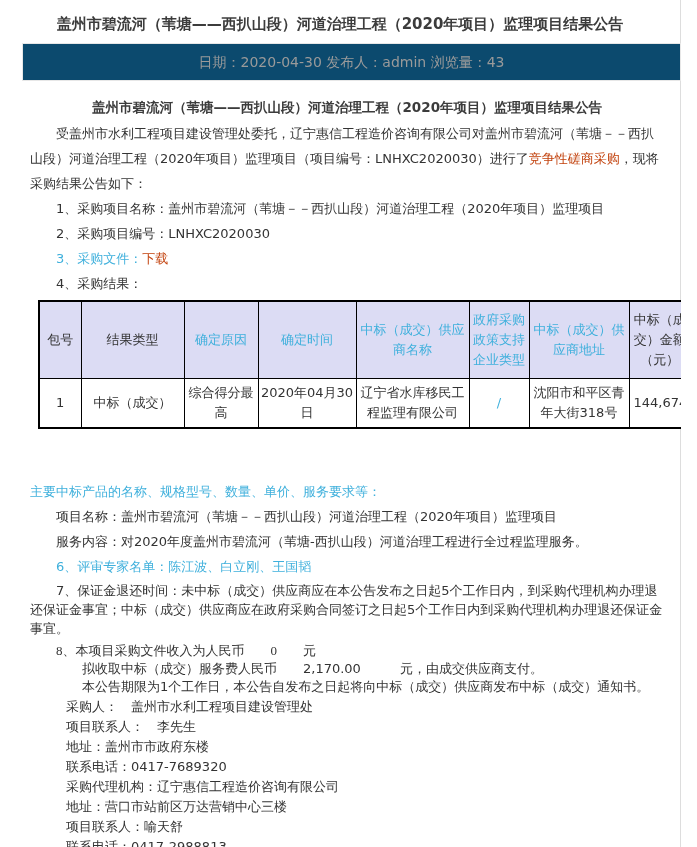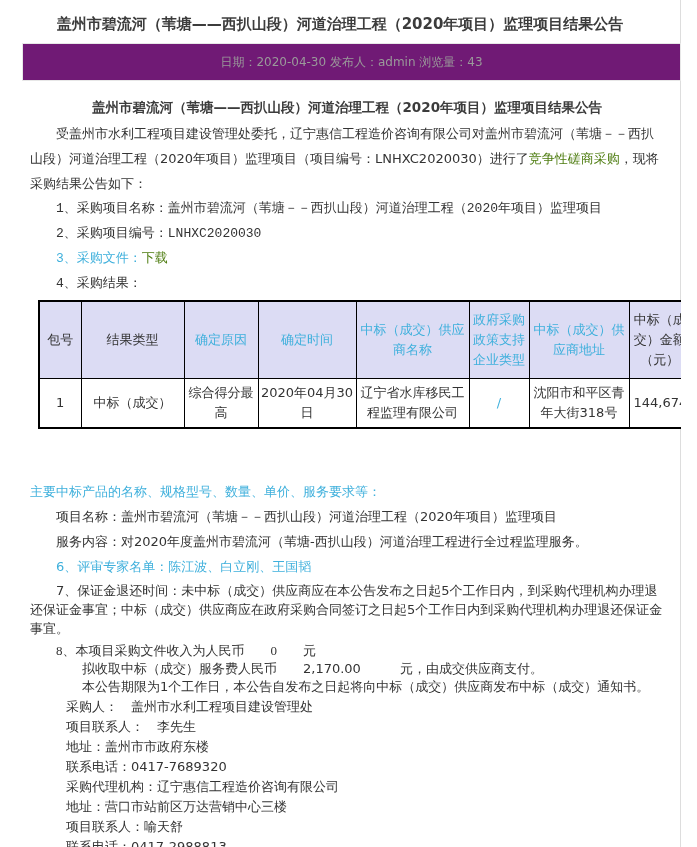--- a/index.html
+++ b/index.html
@@ -11,34 +11,34 @@
   .page { width:681px; height:847px; border-right:1px solid #dddddd; box-sizing:border-box; }
 
   
   .page-title {
     margin:0; padding:13px 24px 8px 24px;
     font-size:15px; font-weight:bold; text-align:center; color:#3c3c3c;
     line-height:22px;
   }
   .meta-bar {
     margin-left:22px; width:659px; height:38px; box-sizing:border-box;
-    background:#701a75; border:1px solid #e7e7e7;
-    text-align:center; line-height:36px; font-size:12px; color:#9a9a9a;
+    background:#0c4a6e; border:1px solid #e7e7e7;
+    text-align:center; line-height:36px; font-size:14px; color:#9a9a9a;
   }
 
   
   .article { padding:8px 16px 0 30px; font-size:13px; color:#333; }
   .article-title {
     text-align:center; font-weight:bold; font-size:13.5px; color:#3c3c3c;
     margin:8px 0 0 0; line-height:20px;
   }
   .intro { margin:4px 0 0 0; line-height:25px; text-indent:2em; }
-  .list-item { margin:0; line-height:25px; text-indent:2em;font-family:Liberation Mono, monospace; }
+  .list-item { margin:0; line-height:25px; text-indent:2em; }
   .teal { color:#3fb0dc; }
-  a.teal-link { color:#4d7c0f; text-decoration:none; cursor:pointer; }
+  a.teal-link { color:#c2410c; text-decoration:none; cursor:pointer; }
 
   
   .table-clip { width:643px; overflow:hidden; margin:4px 0 0 8px; }
   table.result { border-collapse:collapse; table-layout:fixed; width:652px; border:2px solid #000; }
   table.result th, table.result td {
     border:1px solid #000; text-align:center; vertical-align:middle;
     font-size:13px; font-weight:normal; padding:2px; line-height:20px;
     overflow:visible;
   }
   table.result thead th { background:#dcdcf4; height:72px; }

